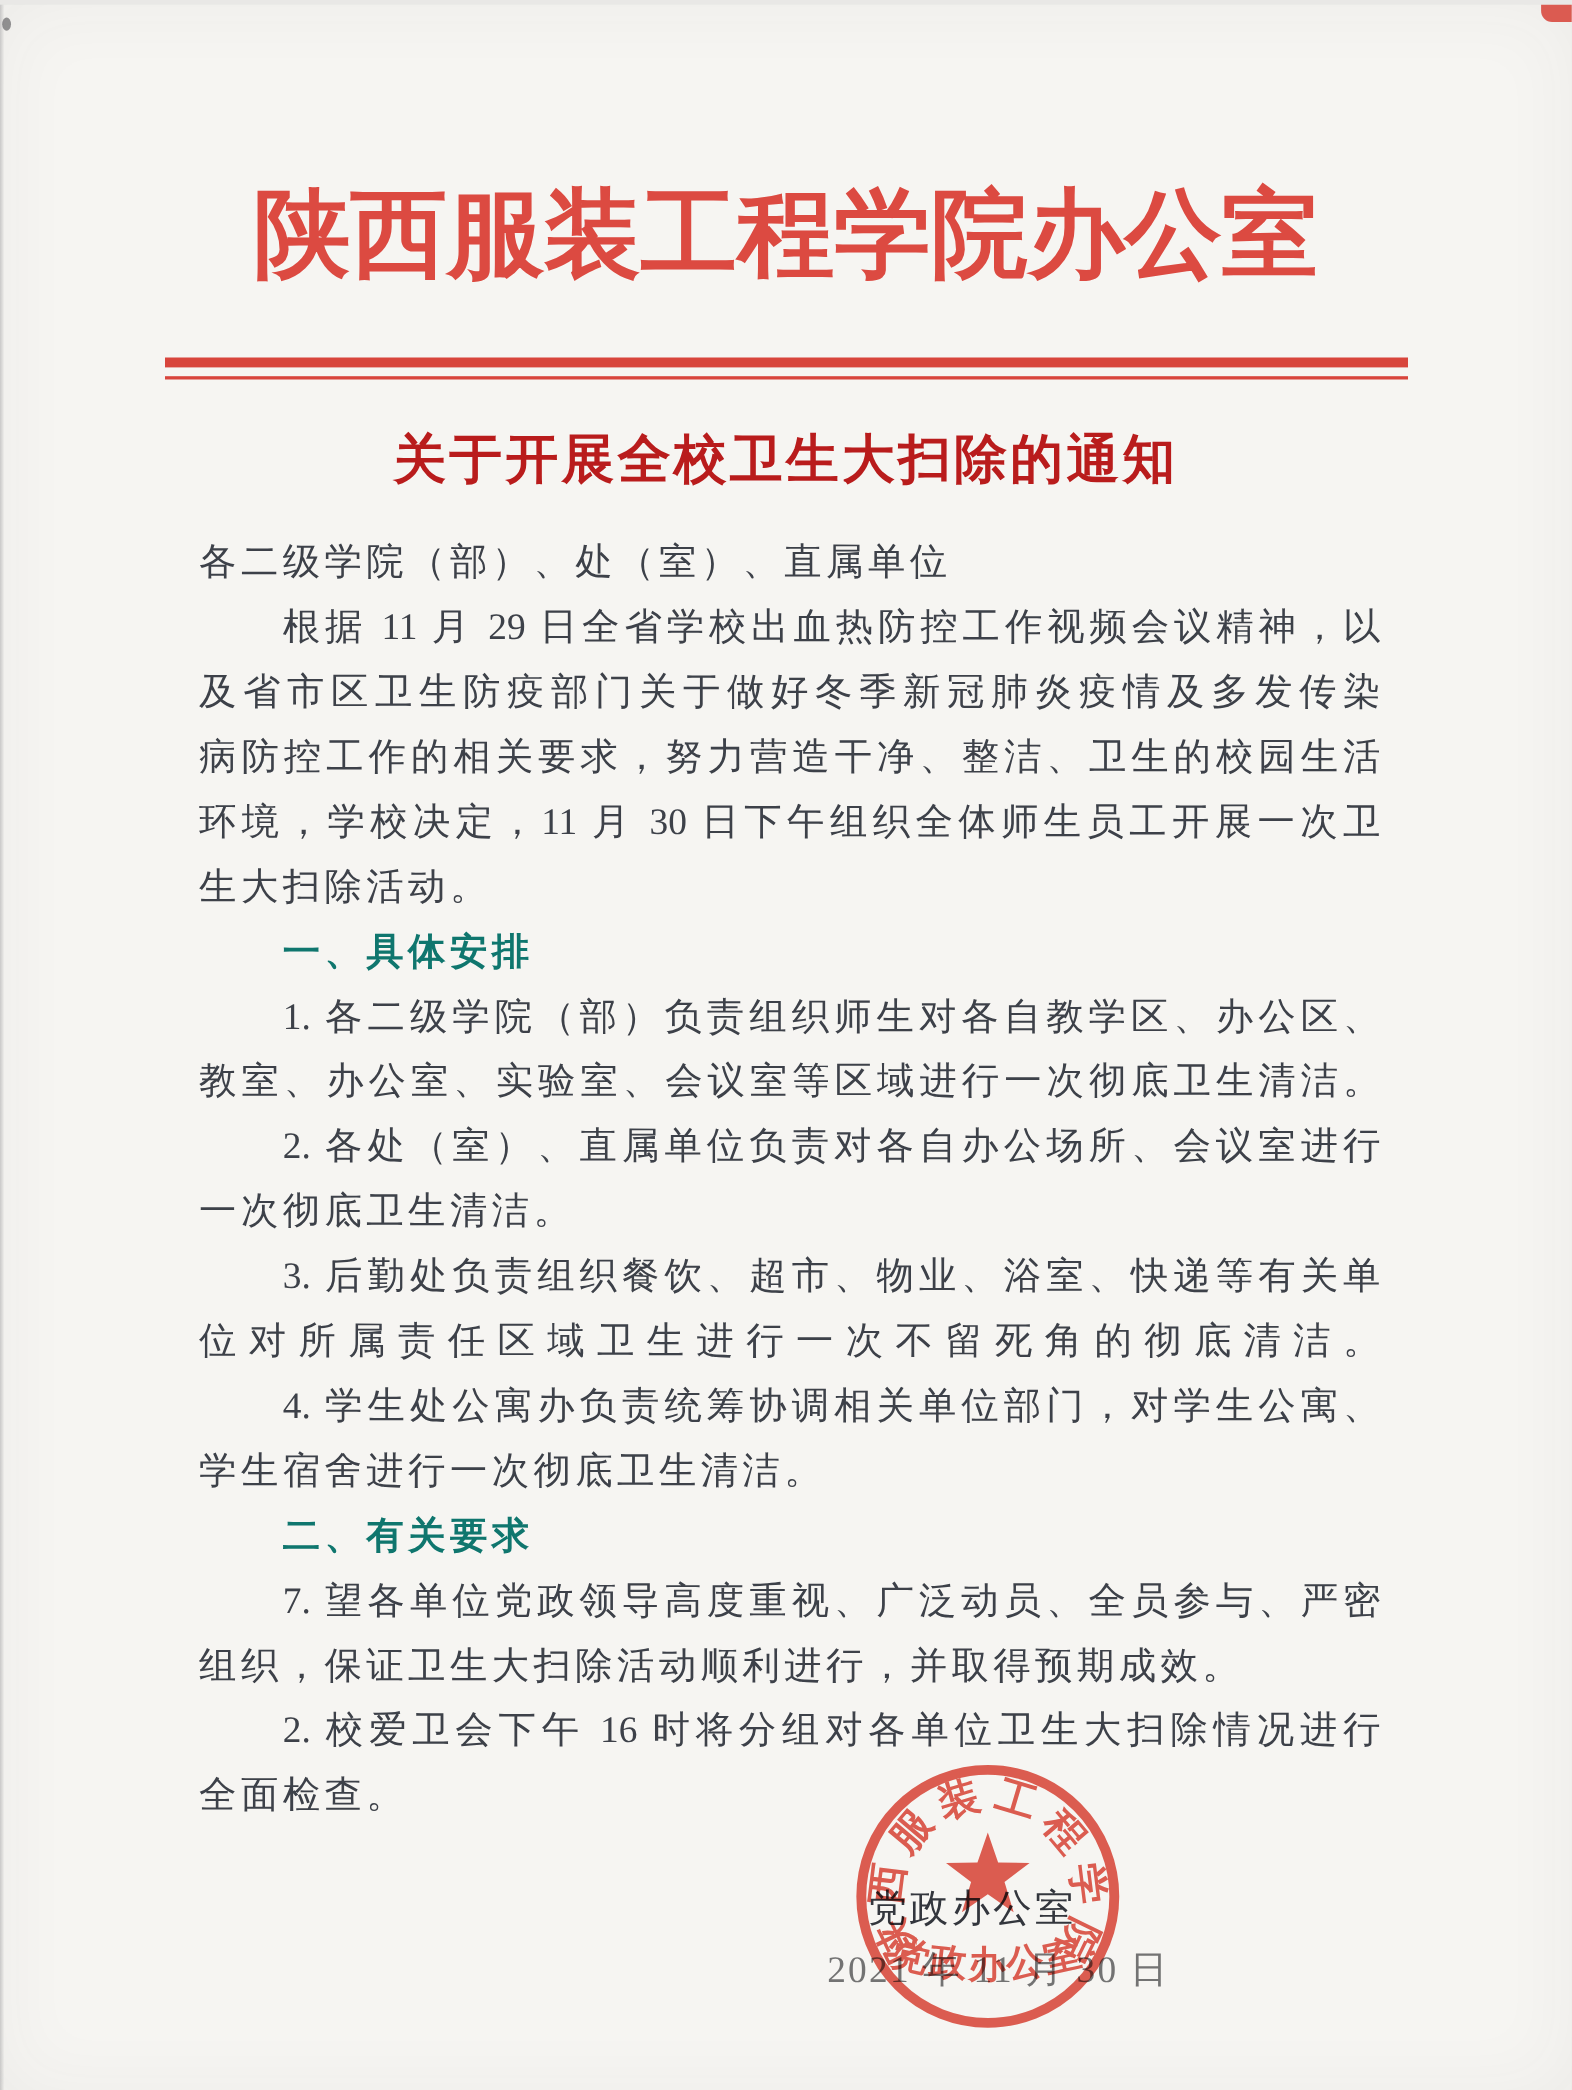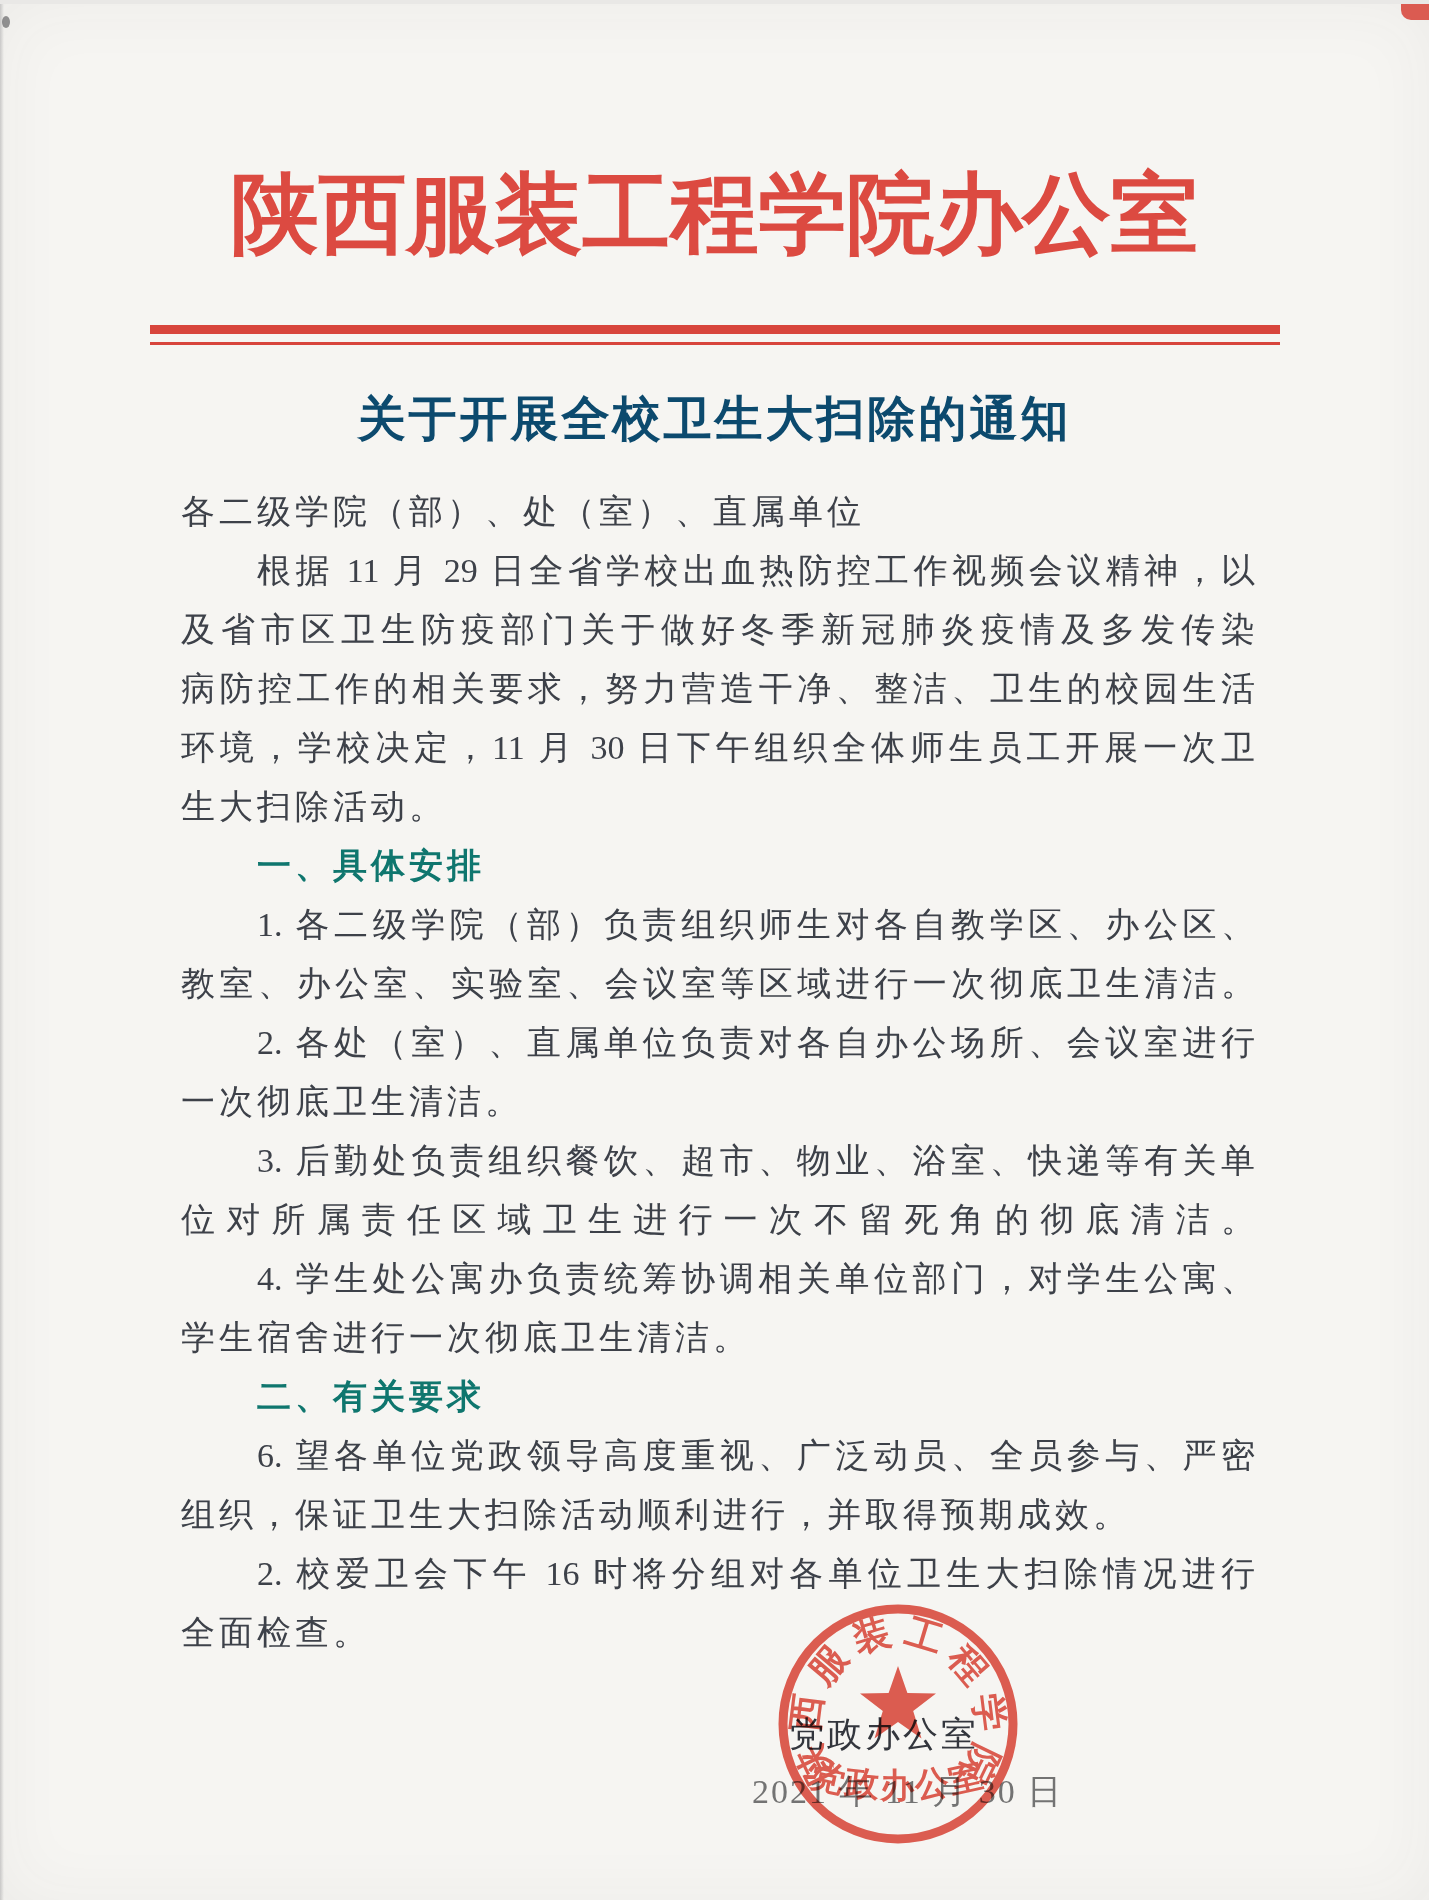--- a/index.html
+++ b/index.html
@@ -24,21 +24,21 @@
     text-align:center; font-size:88px; font-weight:bold;
     line-height:122px; color:#dc4a41; letter-spacing:0px;
   }
   .rule{ position:absolute; left:150px; width:1130px; background:#d8453c; }
   .rule-top-thick{ top:321px; height:9px; }
   .rule-top-thin{ top:338px; height:3px; }
 
   .doc-title{
     position:absolute; top:384px; left:0; width:100%;
     text-align:center; font-size:48px; font-weight:bold;
-    color:#0c4a6e; letter-spacing:3px; line-height:62px;
+    color:#b91c1c; letter-spacing:3px; line-height:62px;
   }
 
   .body-text{
     position:absolute; left:181px; top:478px; width:1074px;
     color:#3d4149; font-size:34px;
   }
   .line{ height:59px; line-height:59px; letter-spacing:4px; white-space:nowrap; }
   .line.fill{
     letter-spacing:0;
     white-space:normal;
@@ -103,21 +103,21 @@
       <div class="line heading indent">一、具体安排</div>
       <div class="line fill indent">1. 各二级学院（部）负责组织师生对各自教学区、办公区、</div>
       <div class="line fill">教室、办公室、实验室、会议室等区域进行一次彻底卫生清洁。</div>
       <div class="line fill indent">2. 各处（室）、直属单位负责对各自办公场所、会议室进行</div>
       <div class="line">一次彻底卫生清洁。</div>
       <div class="line fill indent">3. 后勤处负责组织餐饮、超市、物业、浴室、快递等有关单</div>
       <div class="line fill">位对所属责任区域卫生进行一次不留死角的彻底清洁。</div>
       <div class="line fill indent">4. 学生处公寓办负责统筹协调相关单位部门，对学生公寓、</div>
       <div class="line">学生宿舍进行一次彻底卫生清洁。</div>
       <div class="line heading indent">二、有关要求</div>
-      <div class="line fill indent">6. 望各单位党政领导高度重视、广泛动员、全员参与、严密</div>
+      <div class="line fill indent">7. 望各单位党政领导高度重视、广泛动员、全员参与、严密</div>
       <div class="line">组织，保证卫生大扫除活动顺利进行，并取得预期成效。</div>
       <div class="line fill indent">2. 校爱卫会下午 16 时将分组对各单位卫生大扫除情况进行</div>
       <div class="line">全面检查。</div>
     </div>
 
   <div class="signature">党政办公室</div>
   <div class="doc-date">2021 年 11 月 30 日</div>
 
   <svg class="seal" viewBox="-127 -127 254 254" xmlns="http://www.w3.org/2000/svg">
     <circle cx="0" cy="0" r="115" fill="none" stroke="#e04a3c" stroke-width="9"></circle>

